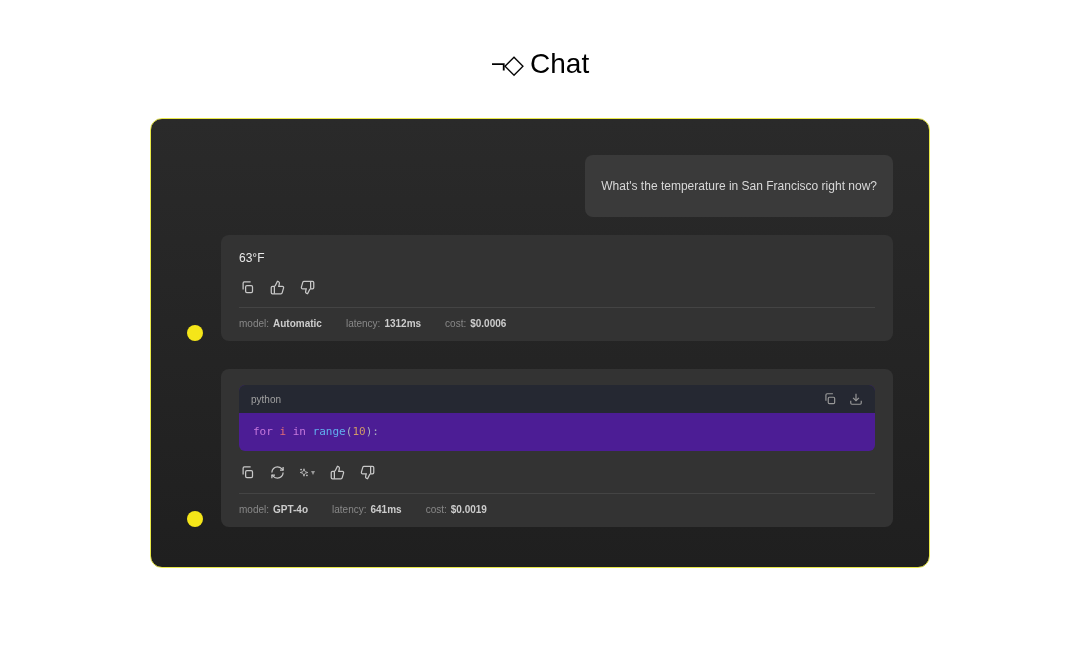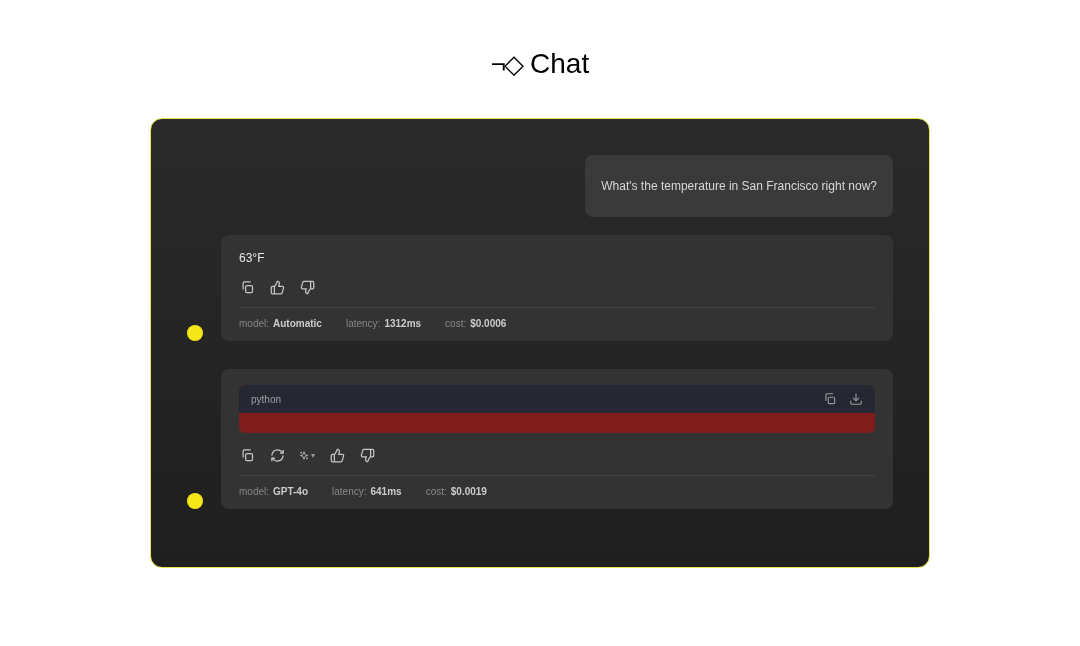--- a/index.html
+++ b/index.html
@@ -79,21 +79,21 @@
       background: #333333;
       border-radius: 8px;
       padding: 16px 18px 12px 18px;
     }
     .answer-text {
       color: #e8e8e8;
       font-size: 12px;
       margin-bottom: 14px;
     }
     .code-block {
-      background: #7f1d1d;
+      background: #4c1d95;
       border-radius: 6px;
       margin-bottom: 14px;
       overflow: hidden;
     }
     .code-header {
       background: #252832;
       padding: 7px 12px;
       display: flex;
       justify-content: space-between;
       align-items: center;
@@ -240,20 +240,21 @@
             <div class="small-icon">
               <svg width="14" height="14" viewBox="0 0 24 24" fill="none" stroke="currentColor" stroke-width="2">
                   <path d="M21 15v4a2 2 0 0 1-2 2H5a2 2 0 0 1-2-2v-4"></path>
                   <polyline points="7 10 12 15 17 10"></polyline>
                   <line x1="12" y1="15" x2="12" y2="3"></line>
                 </svg>
             </div>
           </div>
         </div>
         <div class="code-content">
+          <div><span class="kw">for</span> <span class="var">i</span> <span class="kw">in</span> <span class="fn">range</span><span class="paren">(</span><span class="num">10</span><span class="paren">):</span></div>
         </div>
       </div>
       <div class="actions-row">
         <div class="icon-btn">
           <svg width="15" height="15" viewBox="0 0 24 24" fill="none" stroke="currentColor" stroke-width="2">
               <rect x="9" y="9" width="11" height="11" rx="2"></rect>
               <path d="M5 15V5a2 2 0 0 1 2-2h10"></path>
             </svg>
         </div>
         <div class="icon-btn">

